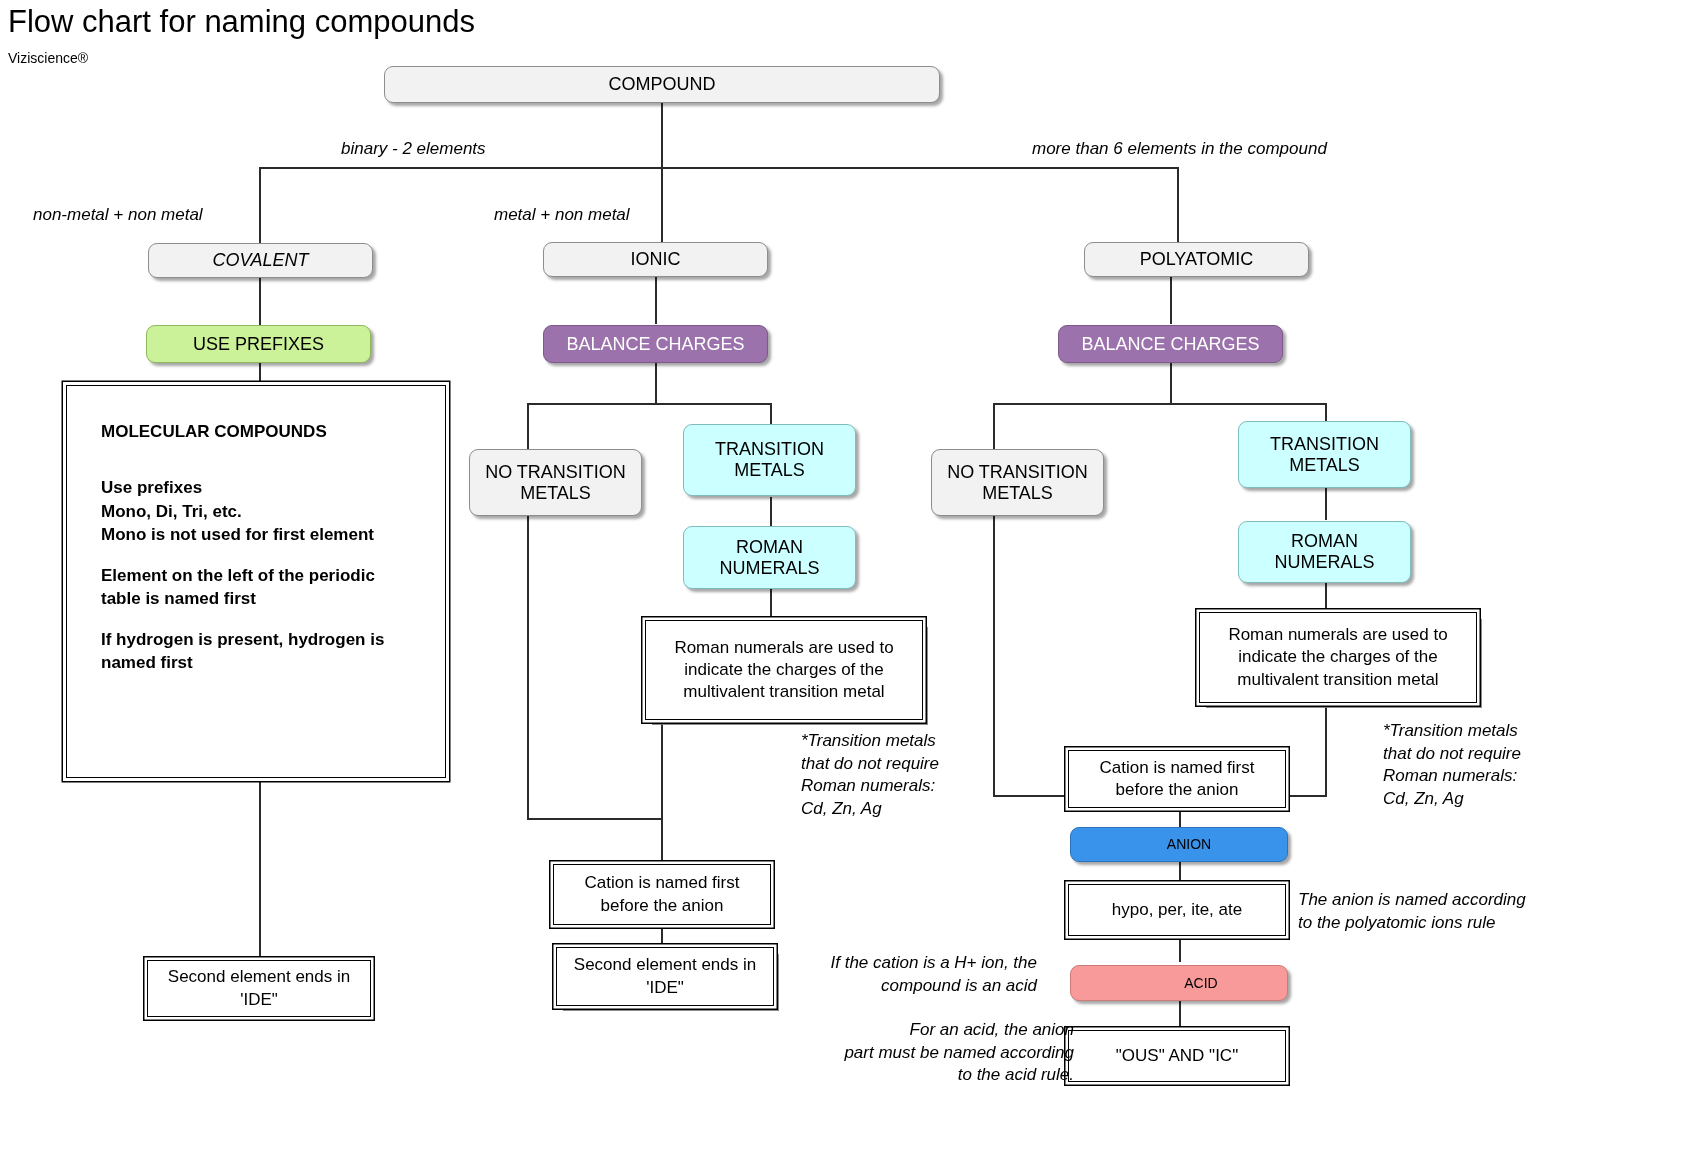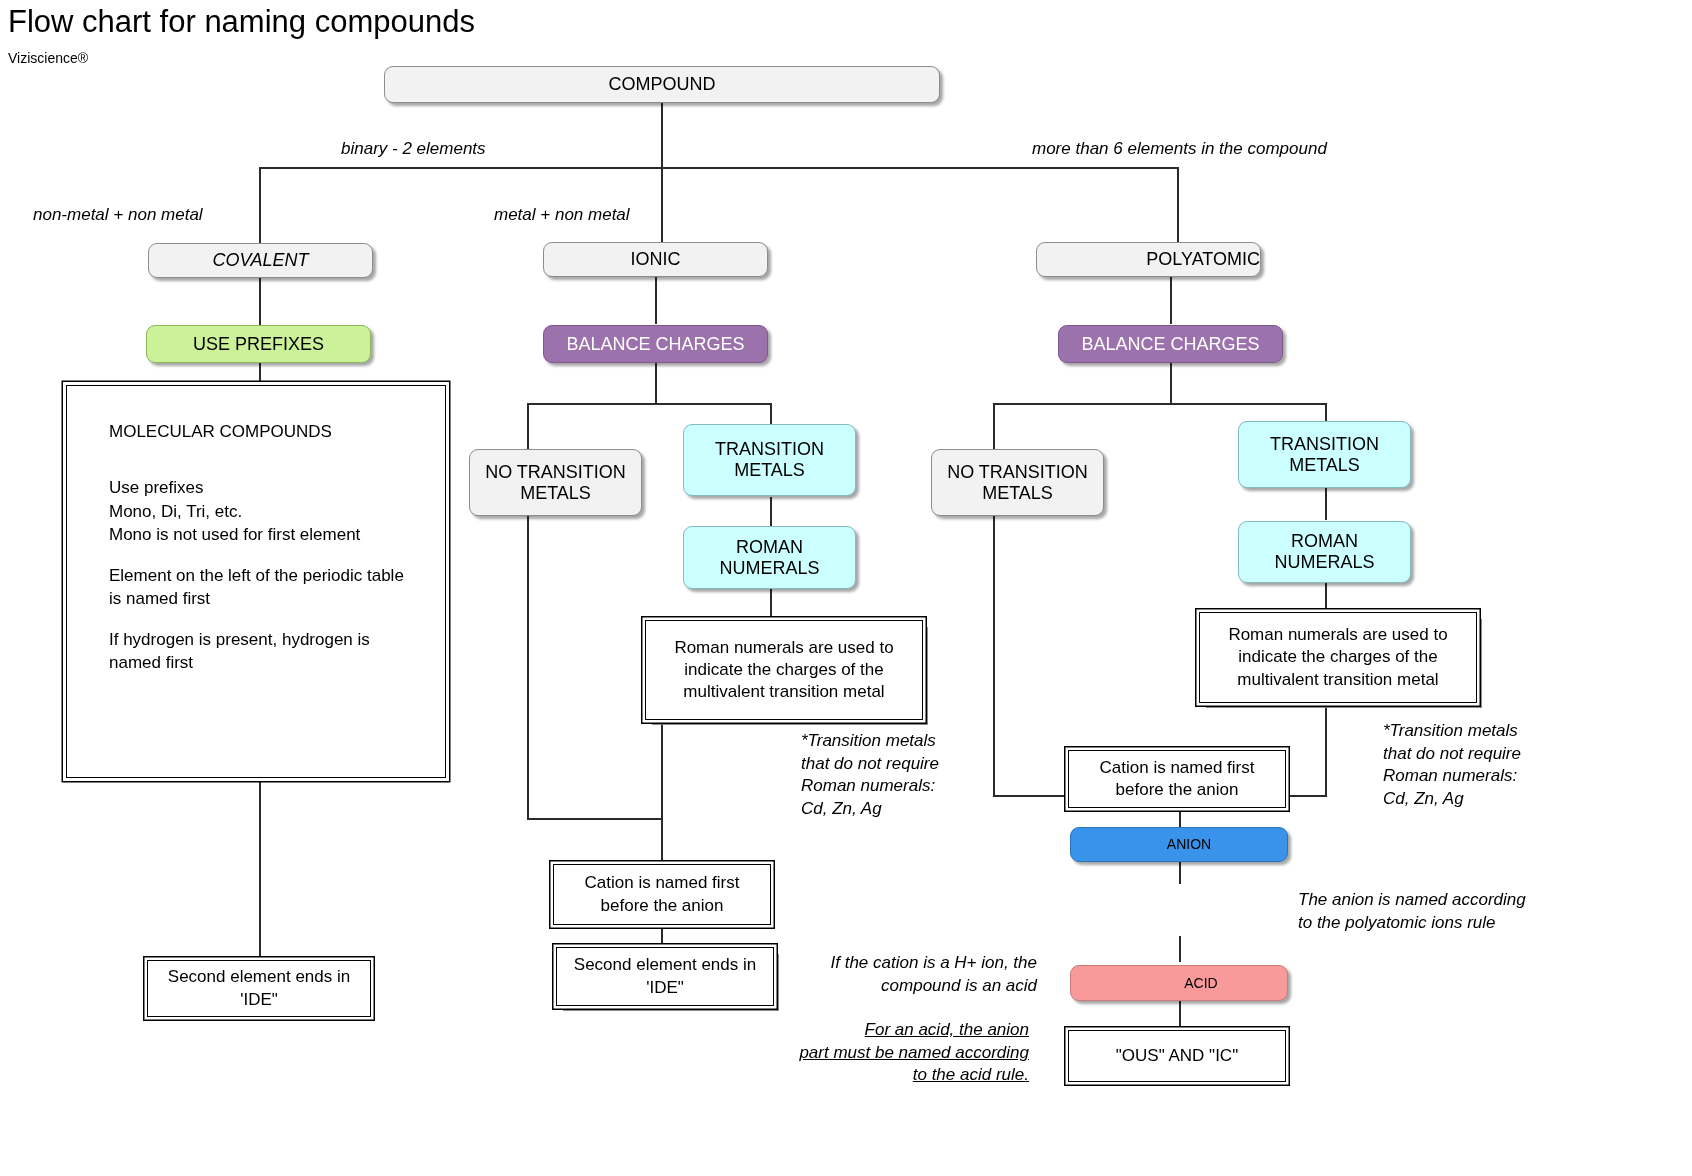--- a/index.html
+++ b/index.html
@@ -28,21 +28,21 @@
   
   .box{position:absolute;box-sizing:border-box;background:#fff;border:1.5px solid #000;
        display:flex;align-items:center;justify-content:center;text-align:center;
        font-size:17px;line-height:1.3;padding:4px 8px;
        box-shadow:0 0 0 2.5px #fff, 0 0 0 4px #000;}
   .box.shadowed{box-shadow:0 0 0 2.5px #fff, 0 0 0 4px #000, 6px 6px 0 -1px rgba(120,120,120,.85);}
 
   .bigbox{position:absolute;box-sizing:border-box;background:#fff;border:1.5px solid #000;
           box-shadow:0 0 0 3px #fff, 0 0 0 4.5px #000;
           font-size:17px;line-height:1.38;padding:34px 26px;}
-  .bigbox p{margin:0 0 17px 16px;}
+  .bigbox p{margin:0 0 17px 8px;font-weight:bold;}
   .bigbox p:last-child{margin-bottom:0;}
 
   .note{position:absolute;font-style:italic;font-size:17px;line-height:1.33;white-space:pre-line;}
   .note.r{text-align:right;}
   .elabel{position:absolute;font-style:italic;font-size:17px;white-space:nowrap;}
 </style>
 </head>
 <body>
 
 <div id="canvas">
@@ -119,21 +119,21 @@
   </div>
 
   <div class="node cyan" style="left:683px;top:424px;width:173px;height:72px;">
     <span>TRANSITION METALS</span>
   </div>
 
   <div class="node cyan" style="left:683px;top:526px;width:173px;height:63px;">
     <span>ROMAN NUMERALS</span>
   </div>
 
-  <div class="node grey" style="left:1036px;top:242px;width:225px;height:35px;justify-content:flex-end;">
+  <div class="node grey" style="left:1084px;top:242px;width:225px;height:35px;">
     <span>POLYATOMIC</span>
   </div>
 
   <div class="node purple" style="left:1058px;top:325px;width:225px;height:38px;">
     <span>BALANCE CHARGES</span>
   </div>
 
   <div class="node grey" style="left:931px;top:449px;width:173px;height:67px;">
     <span>NO TRANSITION METALS</span>
   </div>
@@ -181,20 +181,23 @@
   </div>
 
   <div class="box shadowed" style="left:1199px;top:612px;width:278px;height:91px;">
     <span>Roman numerals are used to indicate the charges of the multivalent transition metal</span>
   </div>
 
   <div class="box" style="left:1068px;top:750px;width:218px;height:58px;">
     <span>Cation is named first before the anion</span>
   </div>
 
+  <div class="box" style="left:1068px;top:884px;width:218px;height:52px;">
+    <span>hypo, per, ite, ate</span>
+  </div>
 
   <div class="box" style="left:1068px;top:1030px;width:218px;height:52px;">
     <span>"OUS" AND "IC"</span>
   </div>
 
   <div class="note" style="left:801px;top:730px;width:215px;">*Transition metals
 that do not require
 Roman numerals:
 Cd, Zn, Ag</div>
 
@@ -202,17 +205,17 @@
 that do not require
 Roman numerals:
 Cd, Zn, Ag</div>
 
   <div class="note" style="left:1298px;top:889px;width:290px;">The anion is named according
 to the polyatomic ions rule</div>
 
   <div class="note r" style="left:737px;top:952px;width:300px;">If the cation is a H+ ion, the
 compound is an acid</div>
 
-  <div class="note r" style="left:729px;top:1019px;width:300px;text-decoration:underline;">For an acid, the anion
+  <div class="note r" style="left:774px;top:1019px;width:300px;">For an acid, the anion
 part must be named according
 to the acid rule.</div>
 
 </div>
 
 </body></html>

